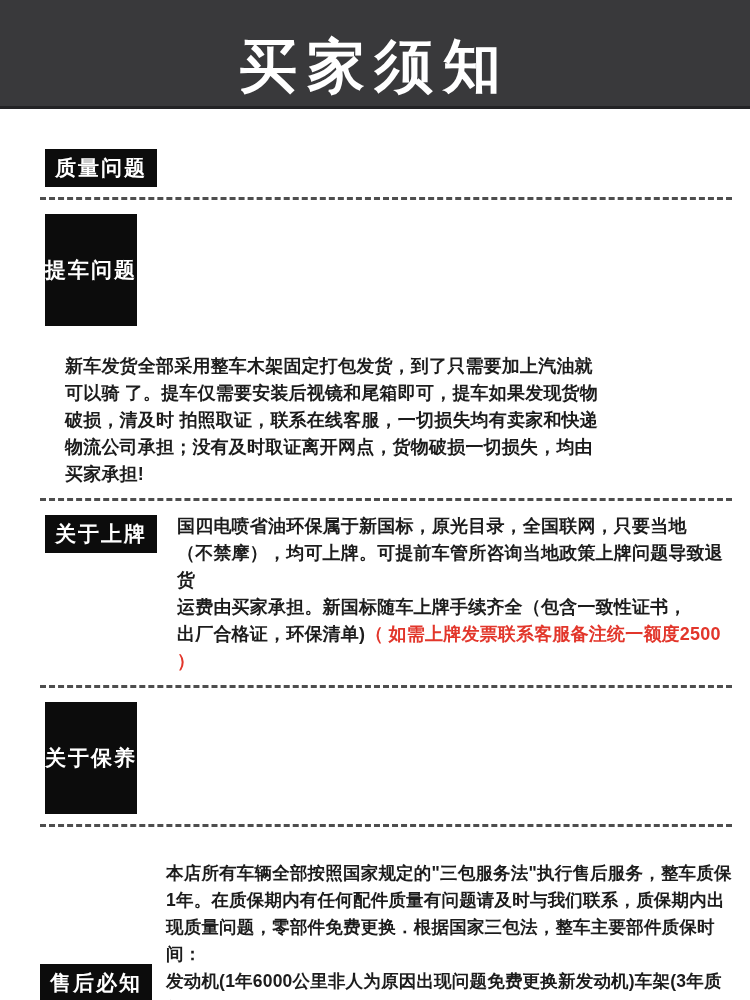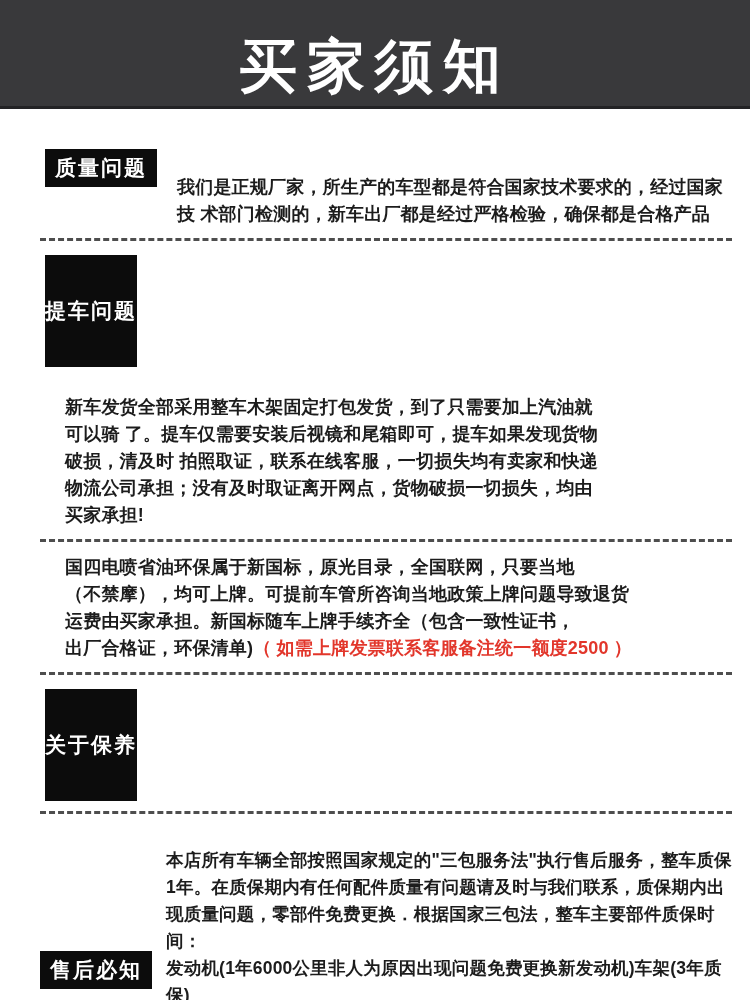--- a/index.html
+++ b/index.html
@@ -41,44 +41,43 @@
 <div class="page">
 
   <header class="banner">
     <h1 class="title">买家须知</h1>
   </header>
 
   <section class="section s1">
     <div class="label-box">
       <span>质量问题</span>
     </div>
-    <div class="content">
-      <span>我们是正规厂家，所生产的车型都是符合国家技术要求的，经过国家
-技 术部门检测的，新车出厂都是经过严格检验，确保都是合格产品</span>
-    </div>
   </section>
 
   <div class="divider"></div>
 
   <section class="section s2">
     <div class="label-box">
       <span>提车问题</span>
     </div>
     <div class="content">
       <span>新车发货全部采用整车木架固定打包发货，到了只需要加上汽油就
 可以骑 了。提车仅需要安装后视镜和尾箱即可，提车如果发现货物
 破损，清及时 拍照取证，联系在线客服，一切损失均有卖家和快递
 物流公司承担；没有及时取证离开网点，货物破损一切损失，均由
 买家承担!</span>
     </div>
   </section>
 
   <div class="divider"></div>
 
   <section class="section s3">
+    <div class="label-box">
+      <span>关于上牌</span>
+    </div>
     <div class="content"><span>国四电喷省油环保属于新国标，原光目录，全国联网，只要当地
 （不禁摩），均可上牌。可提前车管所咨询当地政策上牌问题导致退货
 运费由买家承担。新国标随车上牌手续齐全（包含一致性证书，
 出厂合格证，环保清单)</span><span class="red-text">（ 如需上牌发票联系客服备注统一额度2500 ）</span></div>
   </section>
 
   <div class="divider"></div>
 
   <section class="section s4">
     <div class="label-box">

